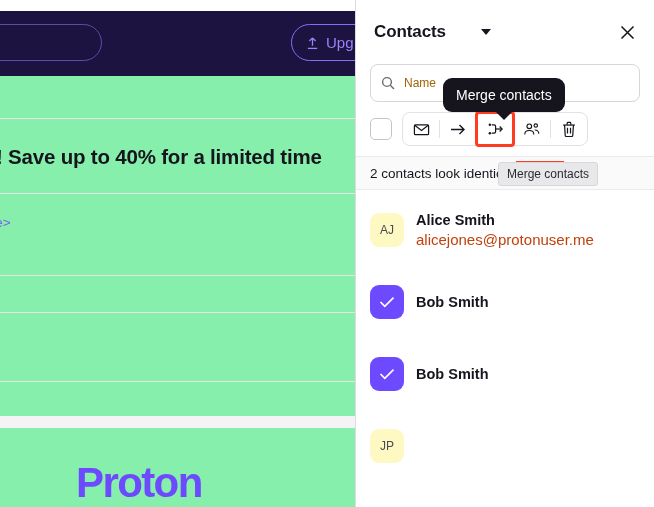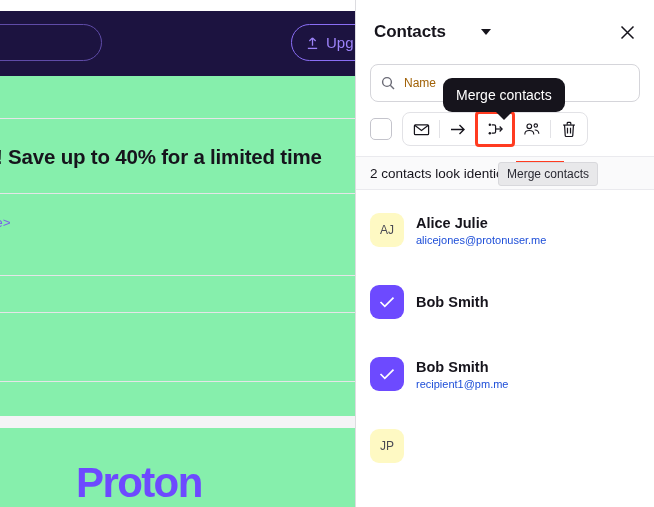--- a/index.html
+++ b/index.html
@@ -128,21 +128,21 @@
     padding: 0 14px; height: 72px; cursor: pointer;
   }
   .avatar {
     width: 34px; height: 34px; border-radius: 9px; flex: none;
     display: flex; align-items: center; justify-content: center;
     font-size: 12px; font-weight: 400; color: #4a4a55; background: #fef9c3;
   }
   .avatar.selected { background: #6d4aff; color: #fff; }
   .c-info { display: flex; flex-direction: column; gap: 3px; min-width: 0; }
   .c-name { font-size: 14.5px; font-weight: 700; color: #16141c; white-space: nowrap; }
-  .c-mail { font-size: 11px; color: #1d4ed8; white-space: nowrap; }
+  .c-mail { font-size: 15px; color: #c2410c; white-space: nowrap; }
 
   
   .tip-dark {
     position: absolute; left: 443px; top: 78px;
     background: #16141c; color: #fff; font-size: 14px;
     padding: 9px 13px; border-radius: 9px; white-space: nowrap; z-index: 20;
   }
   .tip-dark::after {
     content: ""; position: absolute; left: 50%; bottom: -8px; transform: translateX(-50%);
     border-left: 9px solid transparent; border-right: 9px solid transparent;
@@ -270,21 +270,21 @@
     <div class="dup-bar">
       <span>2 contacts look identical.</span>
       <span class="dup-link">Merge</span>
     </div>
 
     <div class="contact-list">
 
       <div class="contact-row">
         <div class="avatar">AJ</div>
         <div class="c-info">
-          <span class="c-name">Alice Julie</span>
+          <span class="c-name">Alice Smith</span>
           <span class="c-mail">alicejones@protonuser.me</span>
         </div>
       </div>
 
       <div class="contact-row">
         <div class="avatar selected">
           <svg width="16" height="12" viewBox="0 0 16 12" stroke="#fff" stroke-width="1.7" fill="none">
             <path d="M1.5 6l4.3 4.3L14.5 1.6"></path>
           </svg>
         </div>
@@ -294,21 +294,20 @@
       </div>
 
       <div class="contact-row">
         <div class="avatar selected">
           <svg width="16" height="12" viewBox="0 0 16 12" stroke="#fff" stroke-width="1.7" fill="none">
             <path d="M1.5 6l4.3 4.3L14.5 1.6"></path>
           </svg>
         </div>
         <div class="c-info">
           <span class="c-name">Bob Smith</span>
-          <span class="c-mail">recipient1@pm.me</span>
         </div>
       </div>
 
       <div class="contact-row">
         <div class="avatar">JP</div>
       </div>
 
     </div>
   </div>
 

